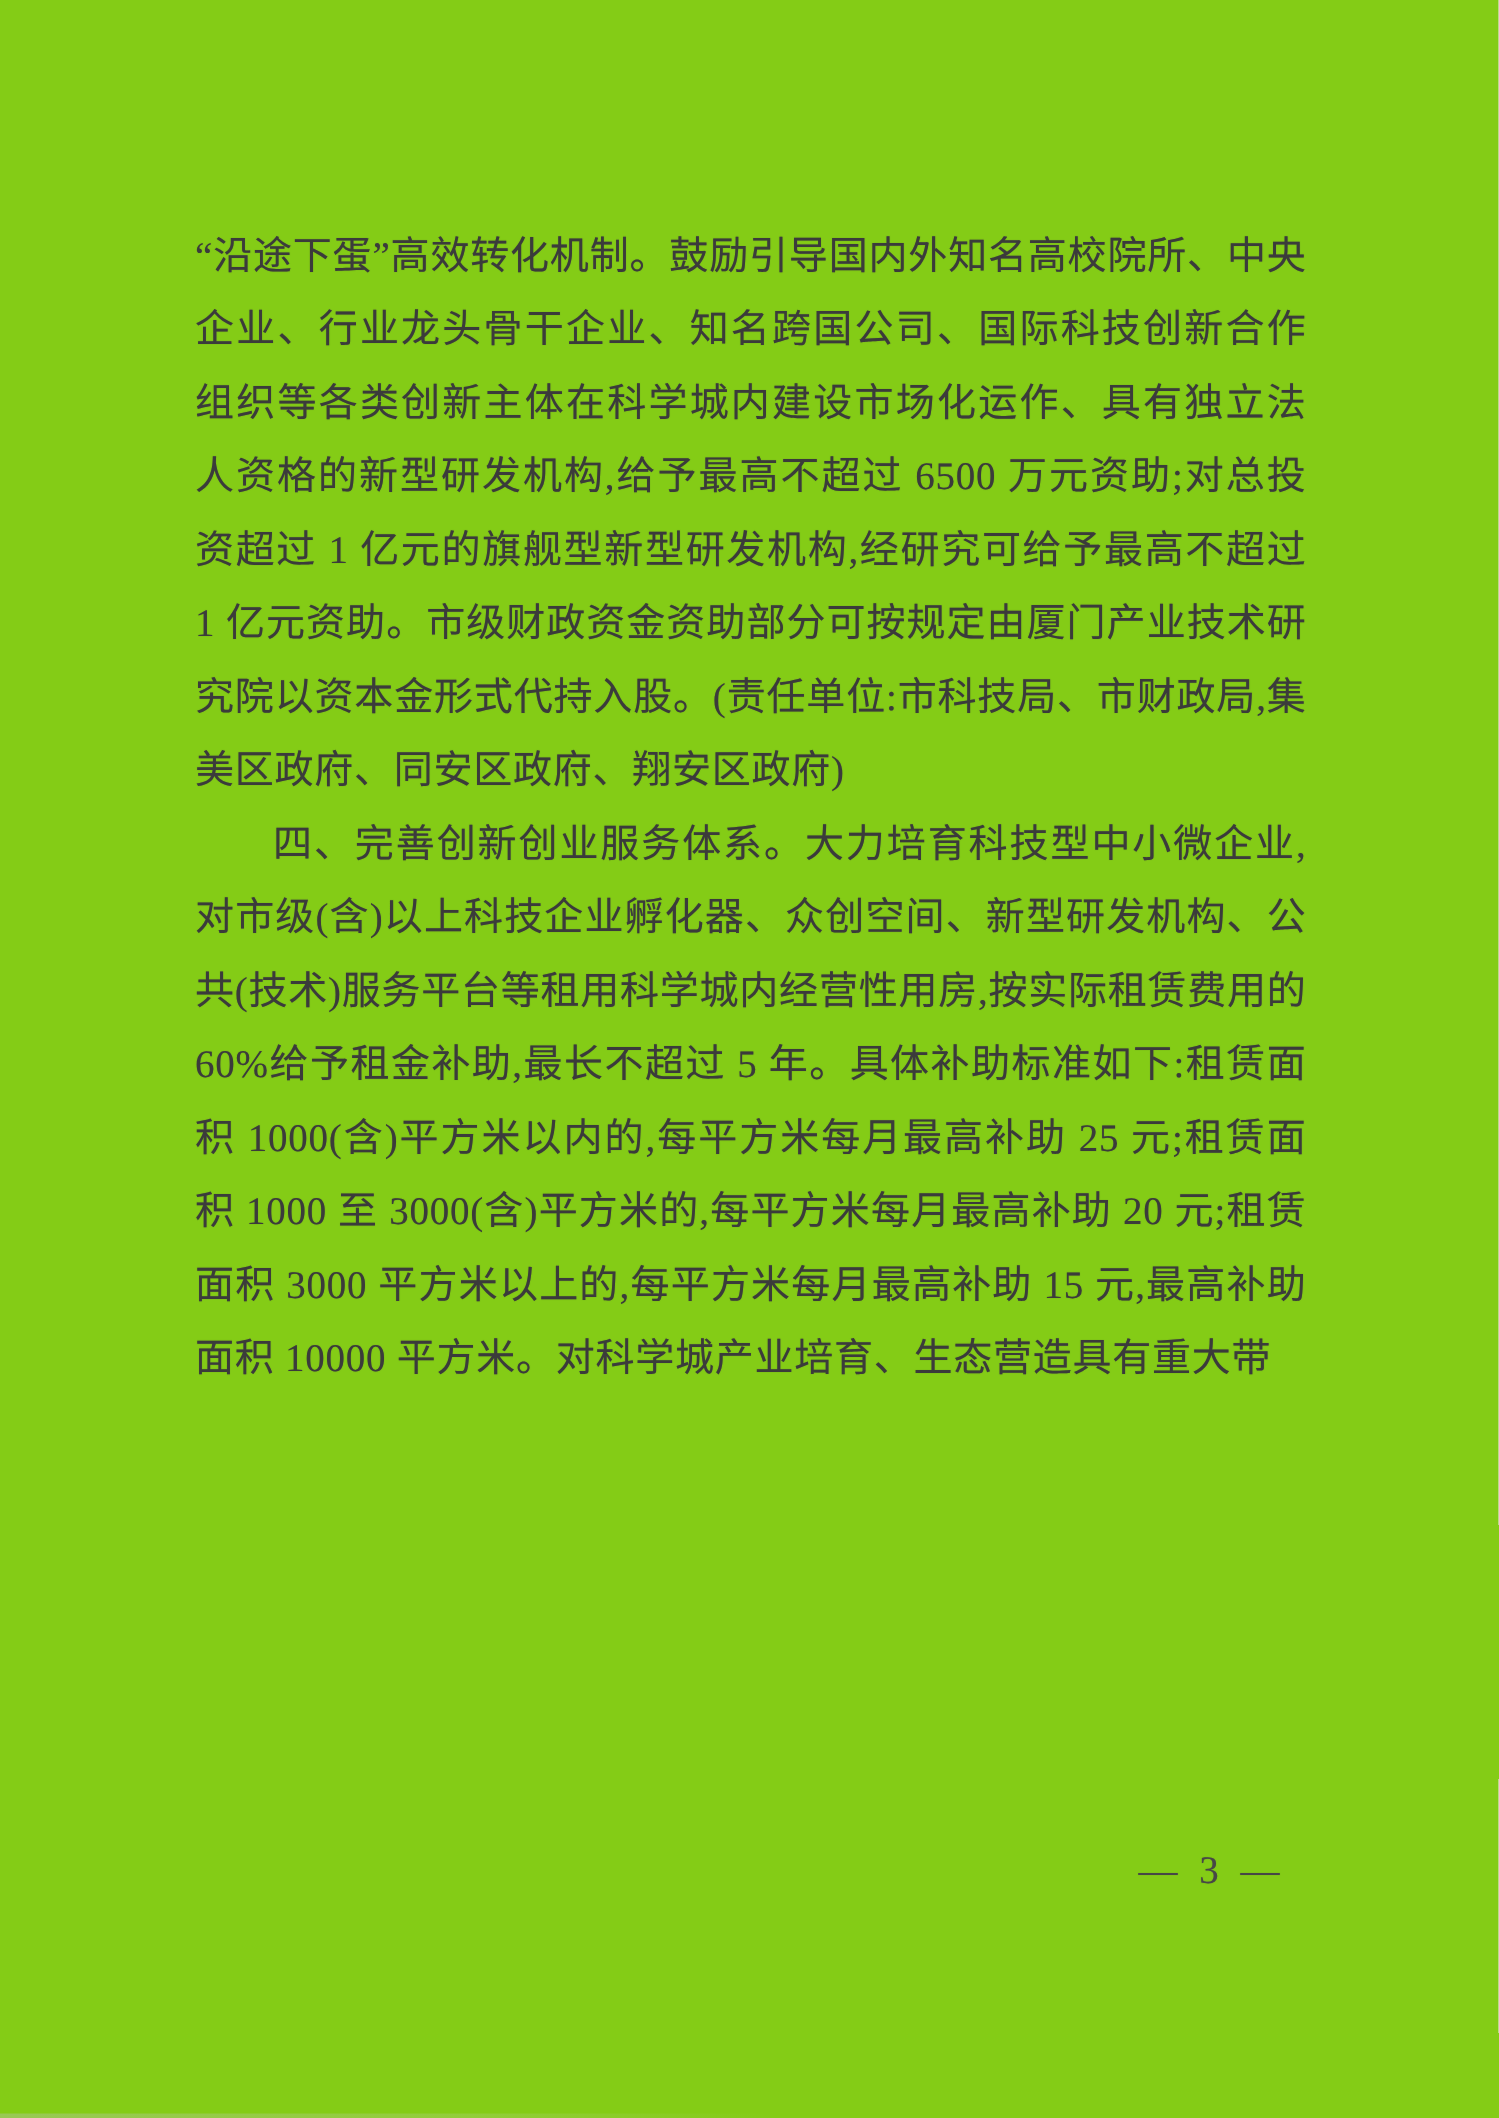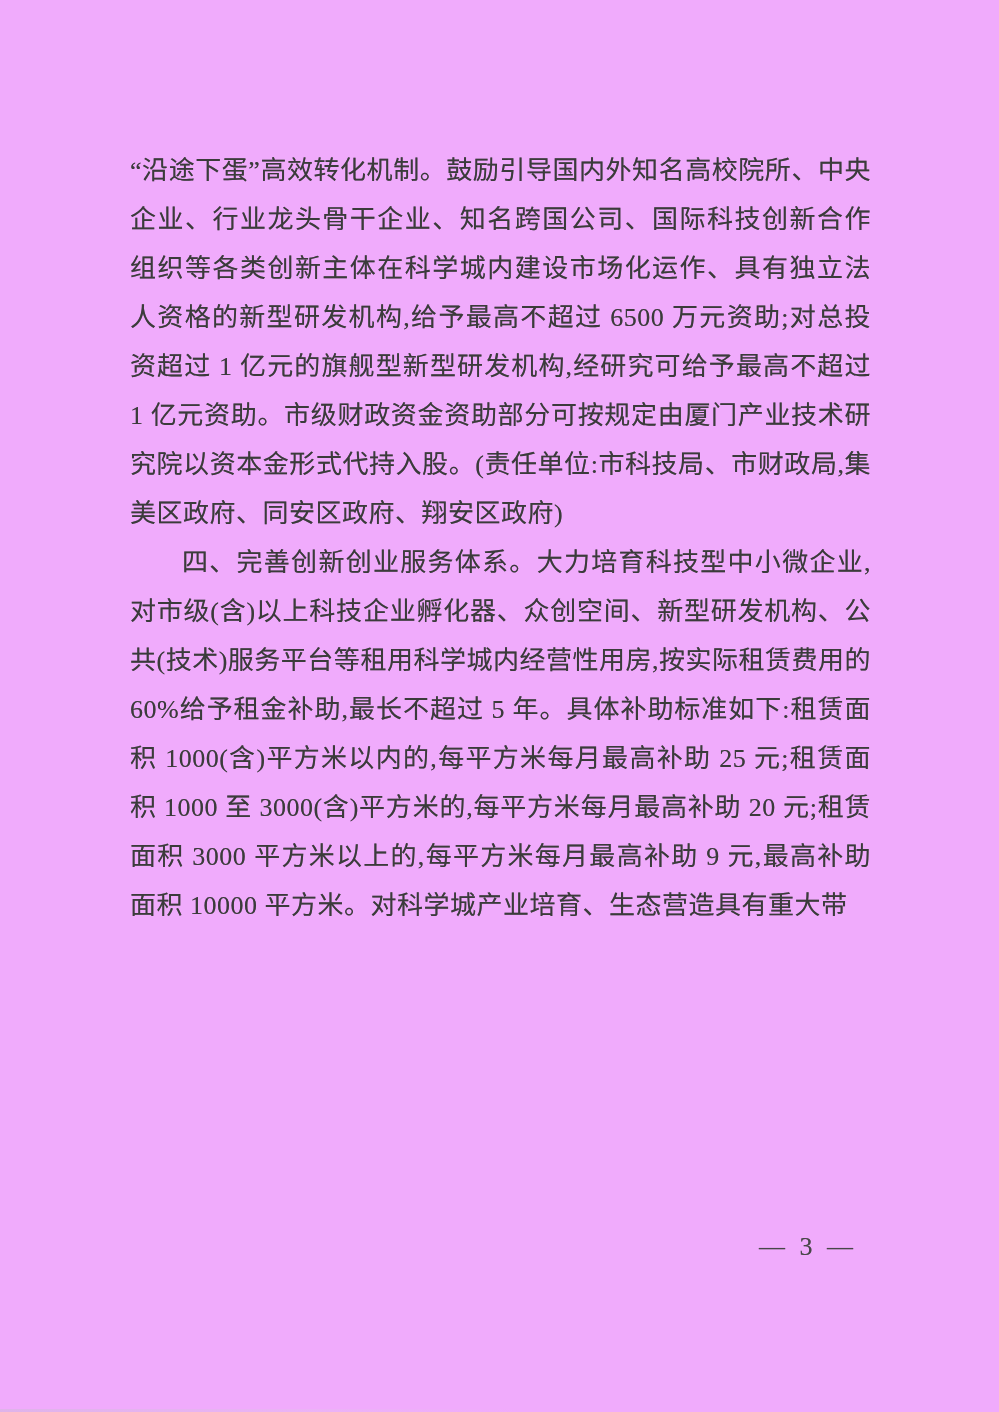--- a/index.html
+++ b/index.html
@@ -5,21 +5,21 @@
   html, body {
     margin: 0;
     padding: 0;
     background: #e8e8e8;
   }
   .page {
     position: relative;
     width: 999px;
     height: 1412px;
     margin: 0 auto;
-    background: #f0abfc;
+    background: #84cc16;
     overflow: hidden;
     font-family: "Liberation Serif", "DejaVu Serif", serif;
     color: #3b3b3b;
   }
   .text-block {
     position: absolute;
     left: 130px;
     top: 146px;
     width: 741px;
     font-size: 26px;
@@ -59,20 +59,20 @@
     background: linear-gradient(to right, rgba(190,195,200,0.35), rgba(210,214,218,0.18) 60%, transparent);
   }
 </style>
 </head>
 <body>
 
 <div class="page">
 
   <div class="text-block">
     <p>“沿途下蛋”高效转化机制。鼓励引导国内外知名高校院所、中央企业、行业龙头骨干企业、知名跨国公司、国际科技创新合作组织等各类创新主体在科学城内建设市场化运作、具有独立法人资格的新型研发机构,给予最高不超过 6500 万元资助;对总投资超过 1 亿元的旗舰型新型研发机构,经研究可给予最高不超过 1 亿元资助。市级财政资金资助部分可按规定由厦门产业技术研究院以资本金形式代持入股。(责任单位:市科技局、市财政局,集美区政府、同安区政府、翔安区政府)</p>
-    <p class="indent">四、完善创新创业服务体系。大力培育科技型中小微企业,对市级(含)以上科技企业孵化器、众创空间、新型研发机构、公共(技术)服务平台等租用科学城内经营性用房,按实际租赁费用的 60%给予租金补助,最长不超过 5 年。具体补助标准如下:租赁面积 1000(含)平方米以内的,每平方米每月最高补助 25 元;租赁面积 1000 至 3000(含)平方米的,每平方米每月最高补助 20 元;租赁面积 3000 平方米以上的,每平方米每月最高补助 9 元,最高补助面积 10000 平方米。对科学城产业培育、生态营造具有重大带</p>
+    <p class="indent">四、完善创新创业服务体系。大力培育科技型中小微企业,对市级(含)以上科技企业孵化器、众创空间、新型研发机构、公共(技术)服务平台等租用科学城内经营性用房,按实际租赁费用的 60%给予租金补助,最长不超过 5 年。具体补助标准如下:租赁面积 1000(含)平方米以内的,每平方米每月最高补助 25 元;租赁面积 1000 至 3000(含)平方米的,每平方米每月最高补助 20 元;租赁面积 3000 平方米以上的,每平方米每月最高补助 15 元,最高补助面积 10000 平方米。对科学城产业培育、生态营造具有重大带</p>
   </div>
 
   <div class="page-number">— 3 —</div>
 
   <div class="scan-artifact"></div>
 
 </div>
 
 </body></html>

